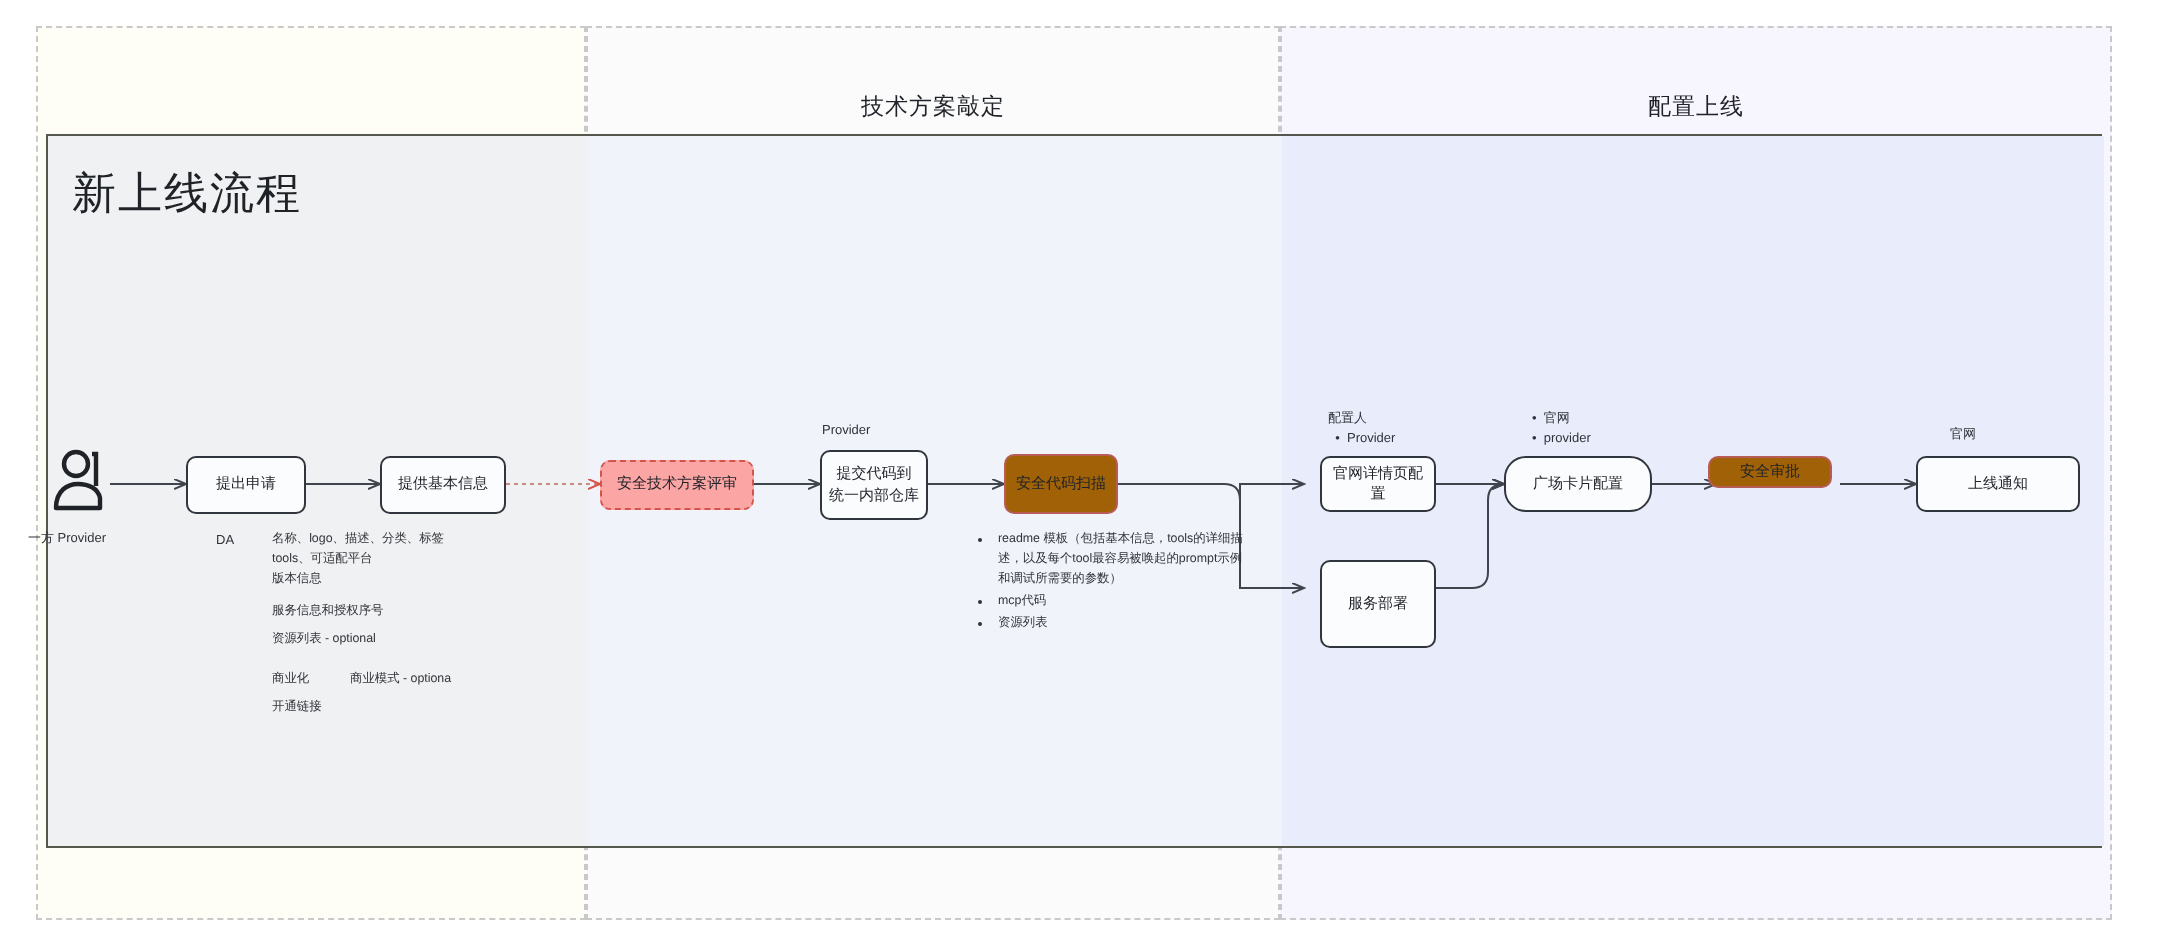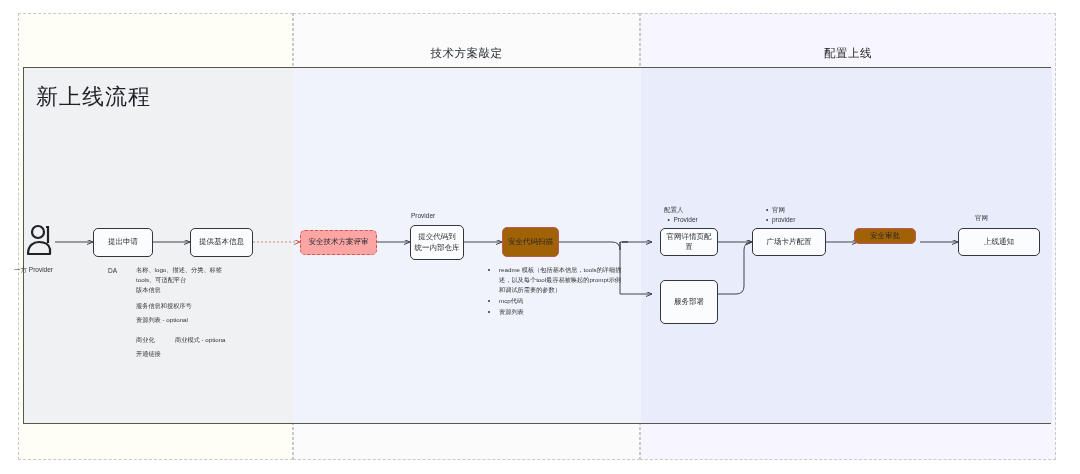--- a/index.html
+++ b/index.html
@@ -221,20 +221,20 @@
     </ul>
   </div>
 
   <div class="lbl" style="left:664px; top:205px;">配置人
   •  Provider</div>
   <div class="node white" style="left:660px; top:228px; width:58px; height:28px;">官网详情页配置</div>
   <div class="node white" style="left:660px; top:280px; width:58px; height:44px;">服务部署</div>
 
   <div class="lbl" style="left:766px; top:205px;">•  官网
 •  provider</div>
-  <div class="node white" style="left:752px; top:228px; width:74px; height:28px;">广场卡片配置</div>
+  <div class="node white" style="left:752px; top:228px; width:74px; height:28px;border-radius:11px;">广场卡片配置</div>
 
   <div class="node pink" style="left:854px; top:228px; width:62px; height:16px;">安全审批</div>
 
   <div class="lbl" style="left:975px; top:213px;">官网</div>
   <div class="node white" style="left:958px; top:228px; width:82px; height:28px;">上线通知</div>
 
 </div>
 
 </body></html>

